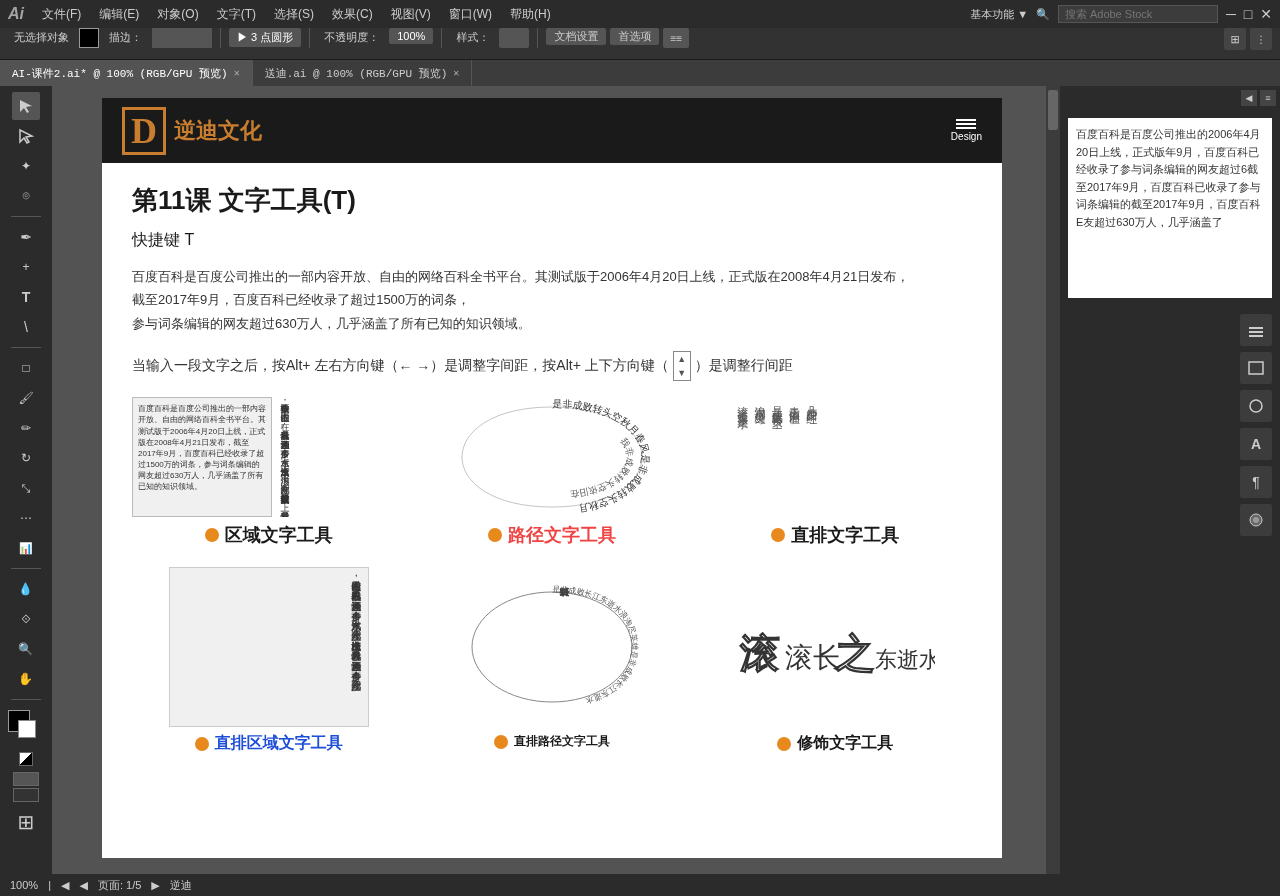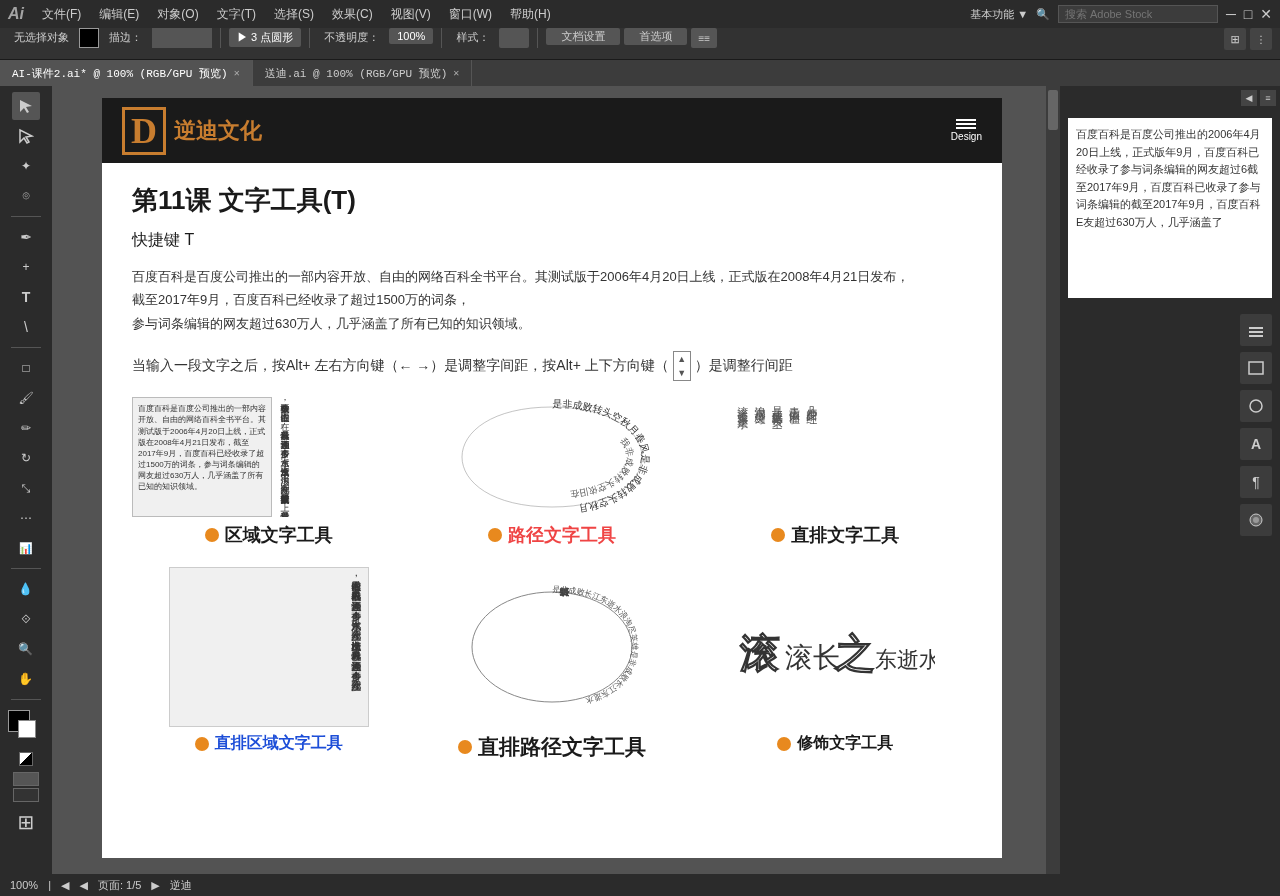--- a/index.html
+++ b/index.html
@@ -65,21 +65,21 @@
     }
     .toolbar-sep { width: 1px; height: 20px; background: #555; margin: 0 4px; }
     .toolbar-swatch {
       width: 20px; height: 20px;
       background: #000;
       border: 1px solid #999;
       display: inline-block;
     }
     .toolbar-btn {
       background: #555;
-      padding: 1px 15px;
+      padding: 1px 8px;
       border-radius: 2px;
       cursor: pointer;
     }
 
     
     .tab-bar {
       height: 26px;
       background: #3c3c3c;
       display: flex;
       align-items: stretch;
@@ -490,21 +490,21 @@
                   <textPath href="#vert-oval-path">东逝水滚滚长江东逝水浪淘尽</textPath>
                 </text>
                 <path id="vert-oval-path" d="M 100,25 C 155,25 180,50 180,80 C 180,110 155,135 100,135 C 45,135 20,110 20,80 C 20,50 45,25 100,25 Z" fill="none"></path>
                 <text font-size="8" fill="#555" font-family="serif">
                   <textPath href="#vert-oval-path" startOffset="0%">是非成败长江东逝水浪淘尽英雄是非成败长江东逝水</textPath>
                 </text>
               </svg>
             </div>
             <div style="display:flex;align-items:center;gap:6px;">
               <span class="bullet-orange"></span>
-              <span style="font-size:21px;font-weight:bold;color:#1a1a1a;">直排路径文字工具</span>
+              <span style="font-size:12px;font-weight:bold;color:#1a1a1a;">直排路径文字工具</span>
             </div>
           </div>
 
           <div style="display:flex;flex-direction:column;align-items:center;gap:6px;">
             <div style="width:200px;height:160px;display:flex;align-items:center;justify-content:center;">
               <svg width="200" height="80" viewBox="0 0 200 80">
 
                 <text x="5" y="60" font-size="40" fill="none" stroke="#333" stroke-width="1" font-family="serif" font-weight="bold">滚</text>
                 <text x="50" y="60" font-size="28" fill="#333" font-family="serif">滚长</text>
                 <text x="100" y="60" font-size="40" fill="none" stroke="#333" stroke-width="1" font-family="serif" font-weight="bold">之</text>

